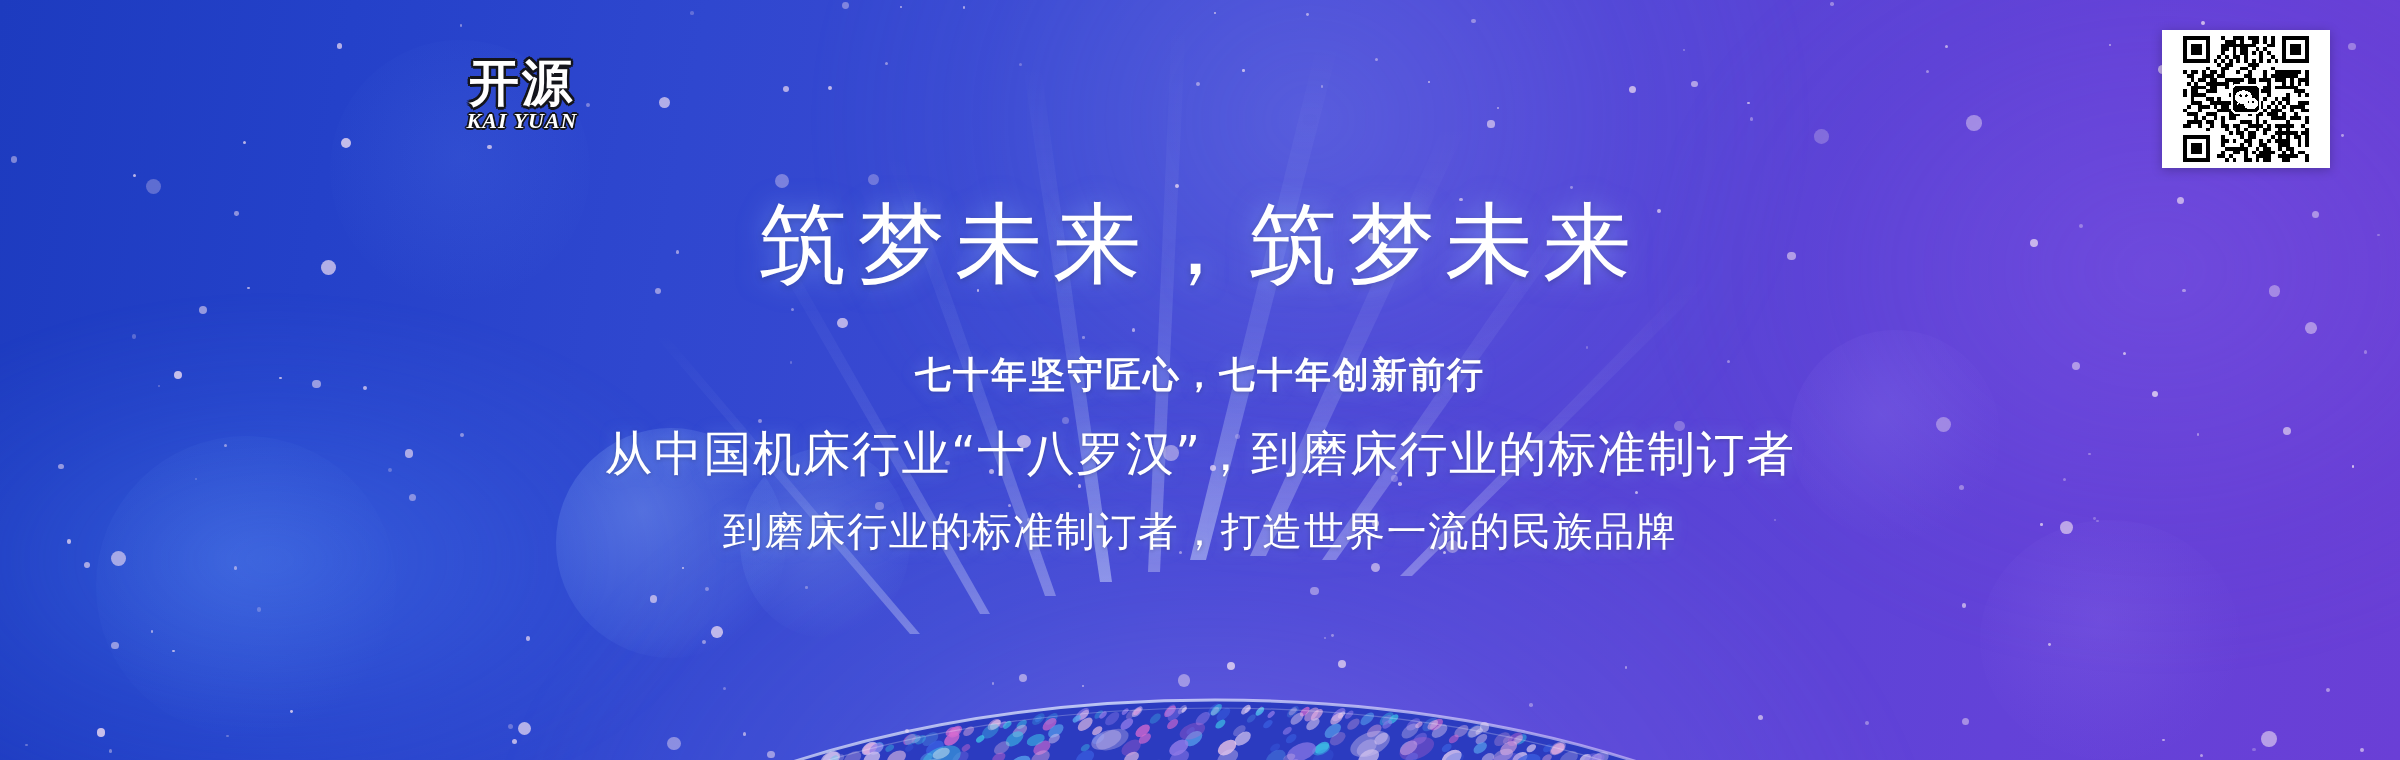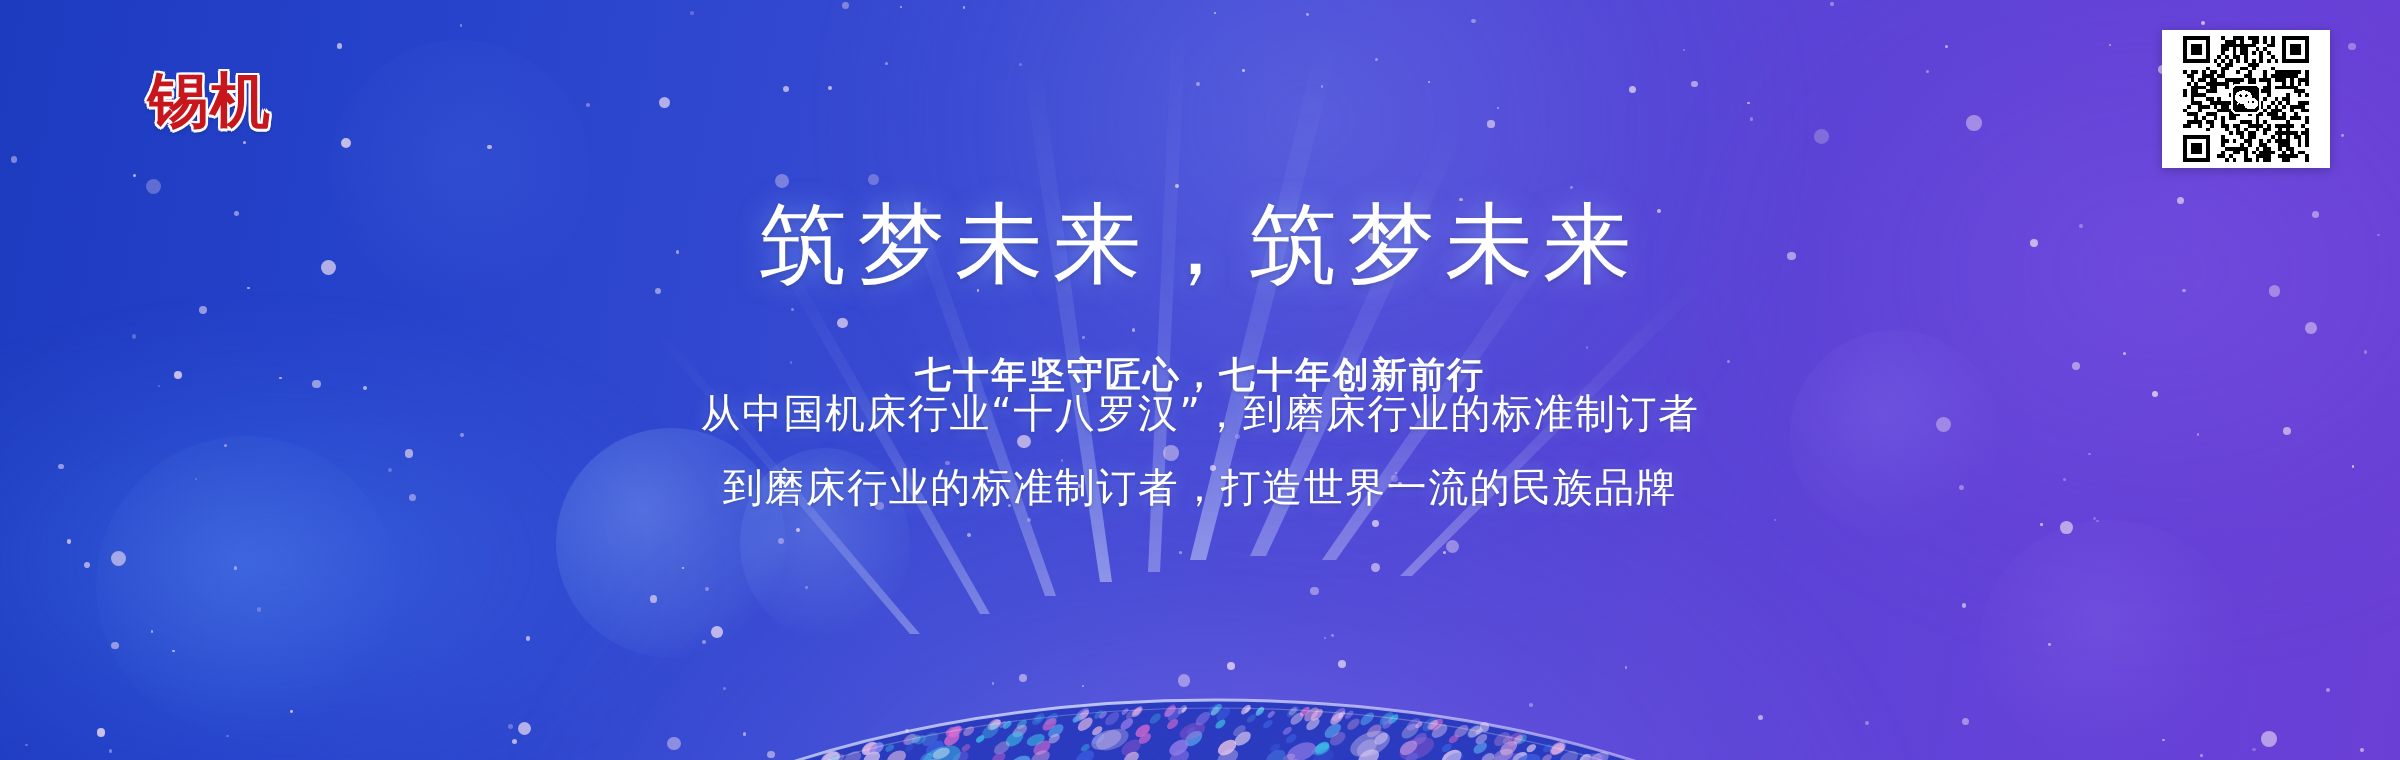--- a/index.html
+++ b/index.html
@@ -131,21 +131,21 @@
     letter-spacing:10px; line-height:1.12;
     text-shadow:0 0 26px rgba(150,190,255,.55), 0 2px 6px rgba(0,0,0,.22);
   }
   .sub-line {
     font-family:"DejaVu Sans","Liberation Sans",sans-serif;
     color:#ffffff; font-size:36px; line-height:1;
     letter-spacing:2px;
     text-shadow:0 0 16px rgba(140,180,255,.45), 0 1px 4px rgba(0,0,0,.25);
   }
   #sub1 { margin-top:62px;font-weight:bold; }
-  #sub2 { font-size:40px; letter-spacing:1.5px; }
+  #sub2 { margin-top:36px; font-size:48px; letter-spacing:1.5px; }
   #sub3 { margin-top:34px; font-size:40px; letter-spacing:1.5px; }
 </style>
 </head>
 <body>
 
 <div id="banner">
 
   <div class="glow glow-left-core"></div>
   <div class="glow glow-center-top"></div>
   <div class="glow glow-right"></div>
@@ -1651,23 +1651,26 @@
       <span class="dot" style="left:805.0px;top:586.2px;width:2.6px;height:2.6px;opacity:0.37;"></span>
       <span class="dot" style="left:2201.3px;top:20.7px;width:3.9px;height:3.9px;opacity:0.79;"></span>
       <span class="dot" style="left:507.6px;top:723.8px;width:5.2px;height:5.2px;opacity:0.33;"></span>
       <span class="dot" style="left:1213.9px;top:11.9px;width:2.4px;height:2.4px;opacity:0.75;"></span>
       <span class="dot" style="left:945.4px;top:460.9px;width:4.5px;height:4.5px;opacity:0.38;"></span>
       <span class="dot" style="left:2030.1px;top:239.4px;width:7.9px;height:7.9px;opacity:0.75;"></span>
       <span class="dot" style="left:1310.0px;top:586.8px;width:8.7px;height:8.7px;opacity:0.49;"></span>
     </div>
 
   <div id="logo">
-    <div class="brand-cn">锡机</div>
   </div>
 
+  <div id="sub-brand">
+    <div class="sub-cn">开源</div>
+    <div class="sub-en">KAI YUAN</div>
+  </div>
 
   <div id="qr">
     <svg id="qr-svg" viewBox="0 0 33 33" shape-rendering="crispEdges">
         <rect x="0" y="0" width="33" height="33" fill="#ffffff"></rect>
         <rect x="0" y="0" width="1" height="1" fill="#000000"></rect>
         <rect x="1" y="0" width="1" height="1" fill="#000000"></rect>
         <rect x="2" y="0" width="1" height="1" fill="#000000"></rect>
         <rect x="3" y="0" width="1" height="1" fill="#000000"></rect>
         <rect x="4" y="0" width="1" height="1" fill="#000000"></rect>
         <rect x="5" y="0" width="1" height="1" fill="#000000"></rect>

